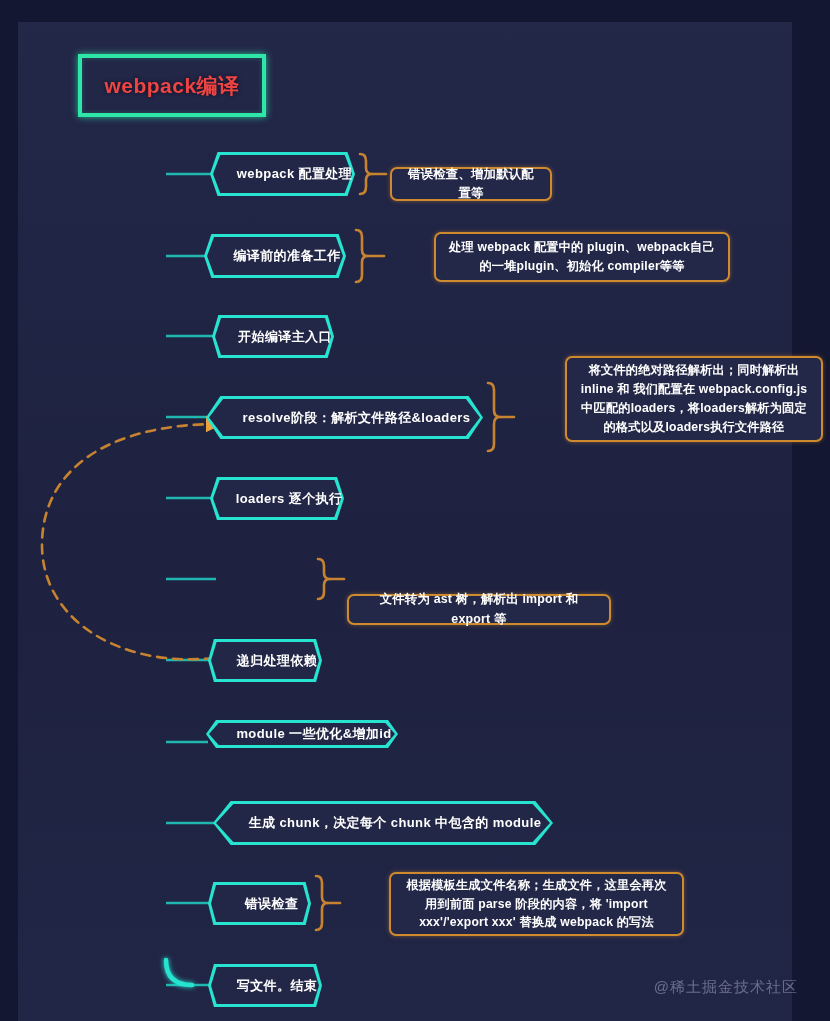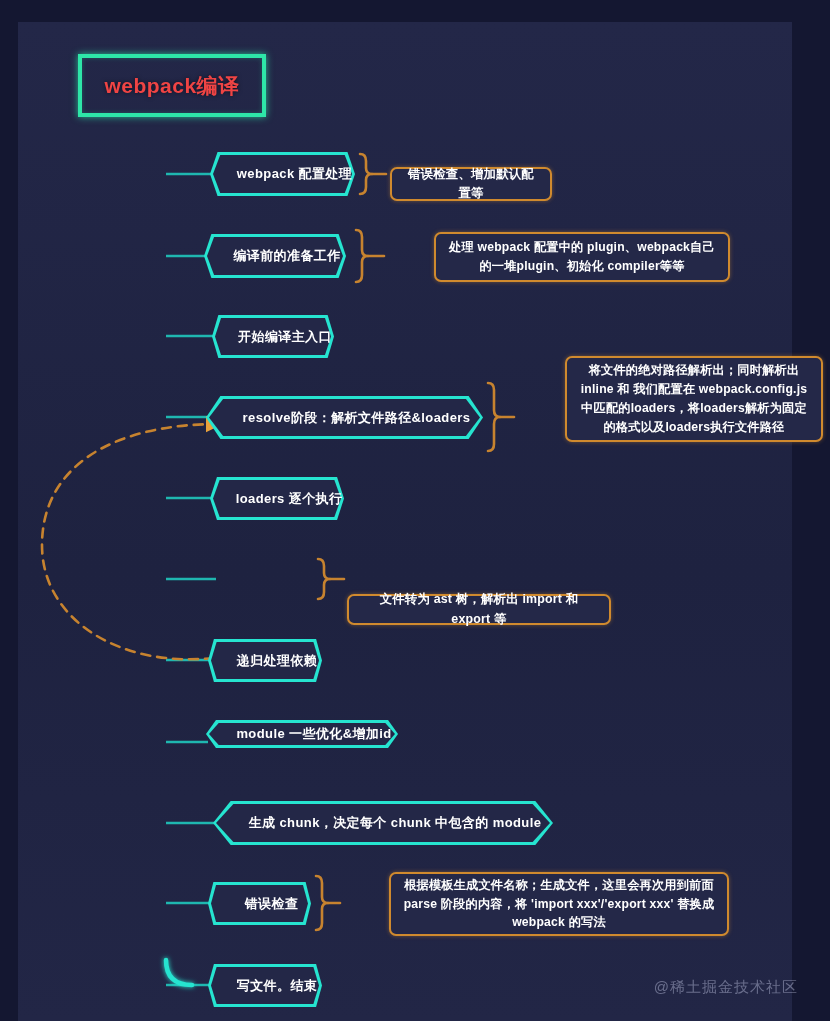--- a/index.html
+++ b/index.html
@@ -255,18 +255,18 @@
   </div>
 
   <div class="callout wide" style="left:517px; top:356px; width:258px; height:86px;">
     <span>将文件的绝对路径解析出；同时解析出 inline 和 我们配置在 webpack.config.js 中匹配的loaders，将loaders解析为固定的格式以及loaders执行文件路径</span>
   </div>
 
   <div class="callout" style="left:347px; top:563px; width:264px; height:31px;margin-top:31px;">
     <span>文件转为 ast 树，解析出 import 和 export 等</span>
   </div>
 
-  <div class="callout wide" style="left:341px; top:872px; width:340px; height:64px;align-items:center;">
+  <div class="callout wide" style="left:341px; top:872px; width:295px; height:64px;align-items:center;">
     <span>根据模板生成文件名称；生成文件，这里会再次用到前面 parse 阶段的内容，将 'import xxx'/'export xxx' 替换成 webpack 的写法</span>
   </div>
 
   <div id="watermark">@稀土掘金技术社区</div>
 </div>
 
 </body></html>

